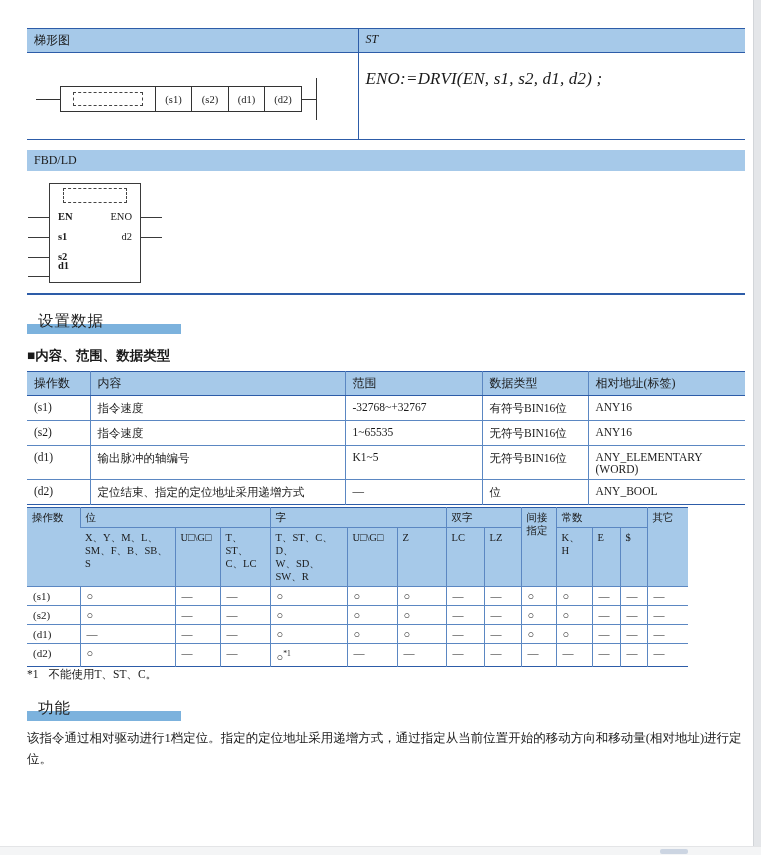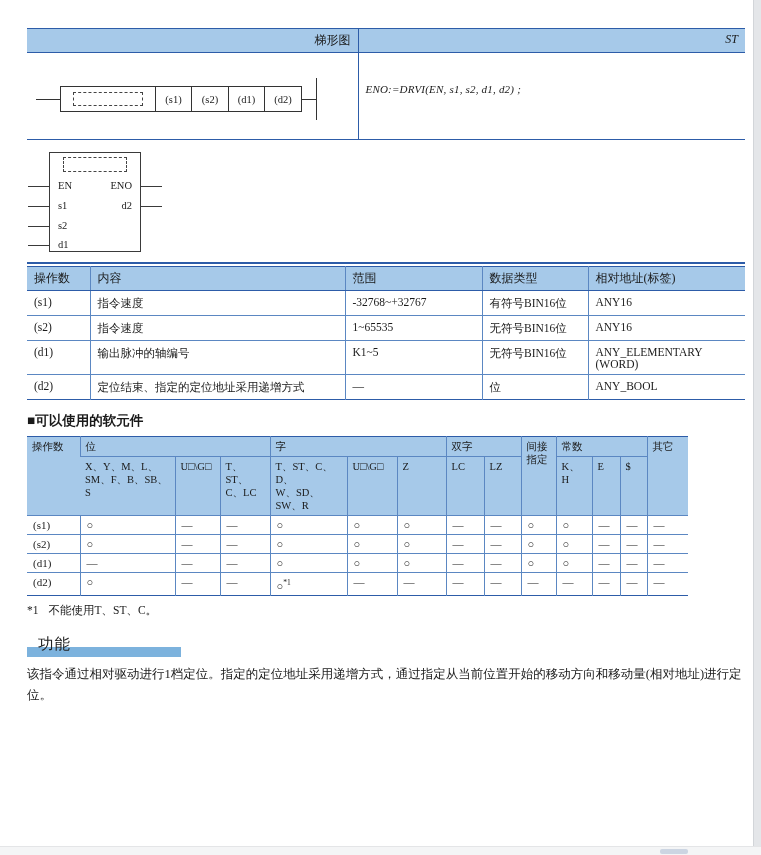--- a/index.html
+++ b/index.html
@@ -28,42 +28,42 @@
   }
   .intro{font-size:12.5px;margin:7px 0 9px 0;}
 
   
   table{border-collapse:collapse;table-layout:fixed;}
   th,td{white-space:pre-line;vertical-align:top;text-align:left;}
   th{background:var(--table-header-bg);font-weight:normal;}
 
   
   .fmt-table{width:718px;border-top:1.5px solid var(--rule-dark);border-bottom:1.5px solid var(--rule-dark);}
-  .fmt-table th{font-size:12px;padding:3px 7px;border-bottom:1.5px solid var(--rule-dark);text-align:right;}
+  .fmt-table th{font-size:12px;padding:3px 7px;border-bottom:1.5px solid var(--rule-dark);}
   .fmt-table th + th, .fmt-table td + td{border-left:1px solid var(--rule-dark);font-style:italic;}
   .fmt-table td{height:58px;padding:4px 7px;font-size:11px;}
-  .st-code{font-size:11px;letter-spacing:.2px;margin-top:14px;}
+  .st-code{font-size:17px;letter-spacing:.2px;}
 
   
   .ladder{display:flex;align-items:center;margin:10px 0 4px 2px;height:40px;}
   .lwire{width:24px;height:0;border-top:1.5px solid #333;}
   .lwire.short{width:14px;}
   .lbox{border:1.5px solid #333;height:26px;display:flex;align-items:center;justify-content:center;background:#fff;}
   .lmain{width:96px;}
   .ldash{width:70px;height:14px;border:1.5px dashed #444;}
   .lop{width:38px;font-size:10.5px;margin-left:-1.5px;}
   .lrail{width:0;height:42px;border-left:1.5px solid #333;}
 
   
   .fbd-bar{background:var(--table-header-bg);font-size:12px;padding:3px 7px;margin-top:10px;}
   .fbd-area{border-bottom:2px solid var(--rule-dark);padding:12px 0 10px 0;}
   .fbd-block{position:relative;width:92px;height:100px;border:1.5px solid #3a3a3a;margin-left:22px;background:#fff;}
   .fbd-dash{position:absolute;top:4px;left:50%;transform:translateX(-50%);width:64px;height:15px;border:1.5px dashed #444;}
   .pin{position:absolute;font-size:10.5px;line-height:12px;}
-  .pin.l{left:8px;} .pin.r{right:8px;}
+  .pin.l{left:8px;font-weight:bold;} .pin.r{right:8px;}
   .stub{position:absolute;width:21px;height:0;border-top:1.5px solid #3a3a3a;}
   .stub.l{left:-22px;} .stub.r{right:-22px;}
 
   
   .section-head{position:relative;height:24px;margin-top:16px;margin-bottom:4px;}
   .section-head .bar{position:absolute;left:0;bottom:1px;width:154px;height:10px;background:var(--section-bar);}
   .section-head .txt{position:relative;z-index:1;font-size:15.5px;padding-left:11px;letter-spacing:1px;color:#222;}
 
   .sub-head{font-family:"Liberation Sans","DejaVu Sans",sans-serif;font-weight:bold;font-size:13.5px;margin:12px 0 6px 0;}
 
@@ -78,21 +78,21 @@
   
   .dev-table{width:661px;border-top:1.5px solid var(--rule-dark);border-bottom:1.5px solid var(--rule-dark);margin-top:2px;}
   .dev-table th{font-size:10.5px;line-height:13px;padding:3px 5px;border-left:1px solid var(--rule-light);border-bottom:1px solid var(--rule-light);}
   .dev-table th:first-child{border-left:none;}
   .dev-table thead{border-bottom:1.5px solid var(--rule-dark);}
   .dev-table td{font-size:11px;line-height:13px;padding:2.5px 6px;}
   .dev-table td + td{border-left:1px solid var(--rule-light);}
   .dev-table tbody tr + tr td{border-top:1px solid var(--rule-light);}
   .dev-table sup{font-size:7.5px;vertical-align:super;}
 
-  .footnote{font-size:11.5px;margin-top:7px;}
+  .footnote{font-size:11.5px;}
   .footnote .mk{margin-right:10px;}
 
   .body-par{font-size:12.5px;line-height:21px;margin-top:6px;}
 
   
   .right-strip{position:absolute;top:0;left:753px;width:8px;height:855px;background:#e4e6e9;border-left:1px solid #d2d5d9;}
   .bottom-strip{position:absolute;left:0;top:846px;width:761px;height:9px;background:#f4f5f6;border-top:1px solid #e4e5e7;}
   .h-thumb{position:absolute;left:660px;top:849px;width:28px;height:5px;background:#ccd5e2;border-radius:2px;}
 </style>
 </head>
@@ -124,39 +124,45 @@
               <span class="lrail"></span>
             </div>
           </td>
           <td>
             <div class="st-code">ENO:=DRVI(EN, s1, s2, d1, d2) ;</div>
           </td>
         </tr>
       </tbody>
     </table>
 
+    <div class="fbd-bar">FBD/LD</div>
     <div class="fbd-area">
       <div class="fbd-block">
         <div class="fbd-dash"></div>
         <span class="pin l" style="top:27px">EN</span>
         <span class="pin l" style="top:47px">s1</span>
         <span class="pin l" style="top:67px">s2</span>
-        <span class="pin l" style="top:86px">d1</span>
+        <span class="pin l" style="top:76px">d1</span>
         <span class="pin r" style="top:27px">ENO</span>
         <span class="pin r" style="top:47px">d2</span>
         <span class="stub l" style="top:33px"></span>
         <span class="stub l" style="top:53px"></span>
         <span class="stub l" style="top:73px"></span>
         <span class="stub l" style="top:92px"></span>
         <span class="stub r" style="top:33px"></span>
         <span class="stub r" style="top:53px"></span>
       </div>
     </div>
 
-
+    <div class="section-head">
+      <span class="bar"></span>
+      <span class="txt">设置数据</span>
+    </div>
+
+    <div class="sub-head">■内容、范围、数据类型</div>
 
     <table class="op-table">
       <colgroup>
           <col style="width:63px">
           <col style="width:255px">
           <col style="width:137px">
           <col style="width:106px">
           <col style="width:157px">
         </colgroup>
       <thead>
@@ -194,21 +200,20 @@
           <tr>
             <td>(d2)</td>
             <td>定位结束、指定的定位地址采用递增方式</td>
             <td>—</td>
             <td>位</td>
             <td>ANY_BOOL</td>
           </tr>
         </tbody>
     </table>
 
-    <div class="sub-head">■可以使用的软元件</div>
 
     <table class="dev-table">
       <colgroup>
         <col style="width:53px">
           <col style="width:95px">
           <col style="width:45px">
           <col style="width:50px">
         <col style="width:77px">
           <col style="width:50px">
           <col style="width:49px">

